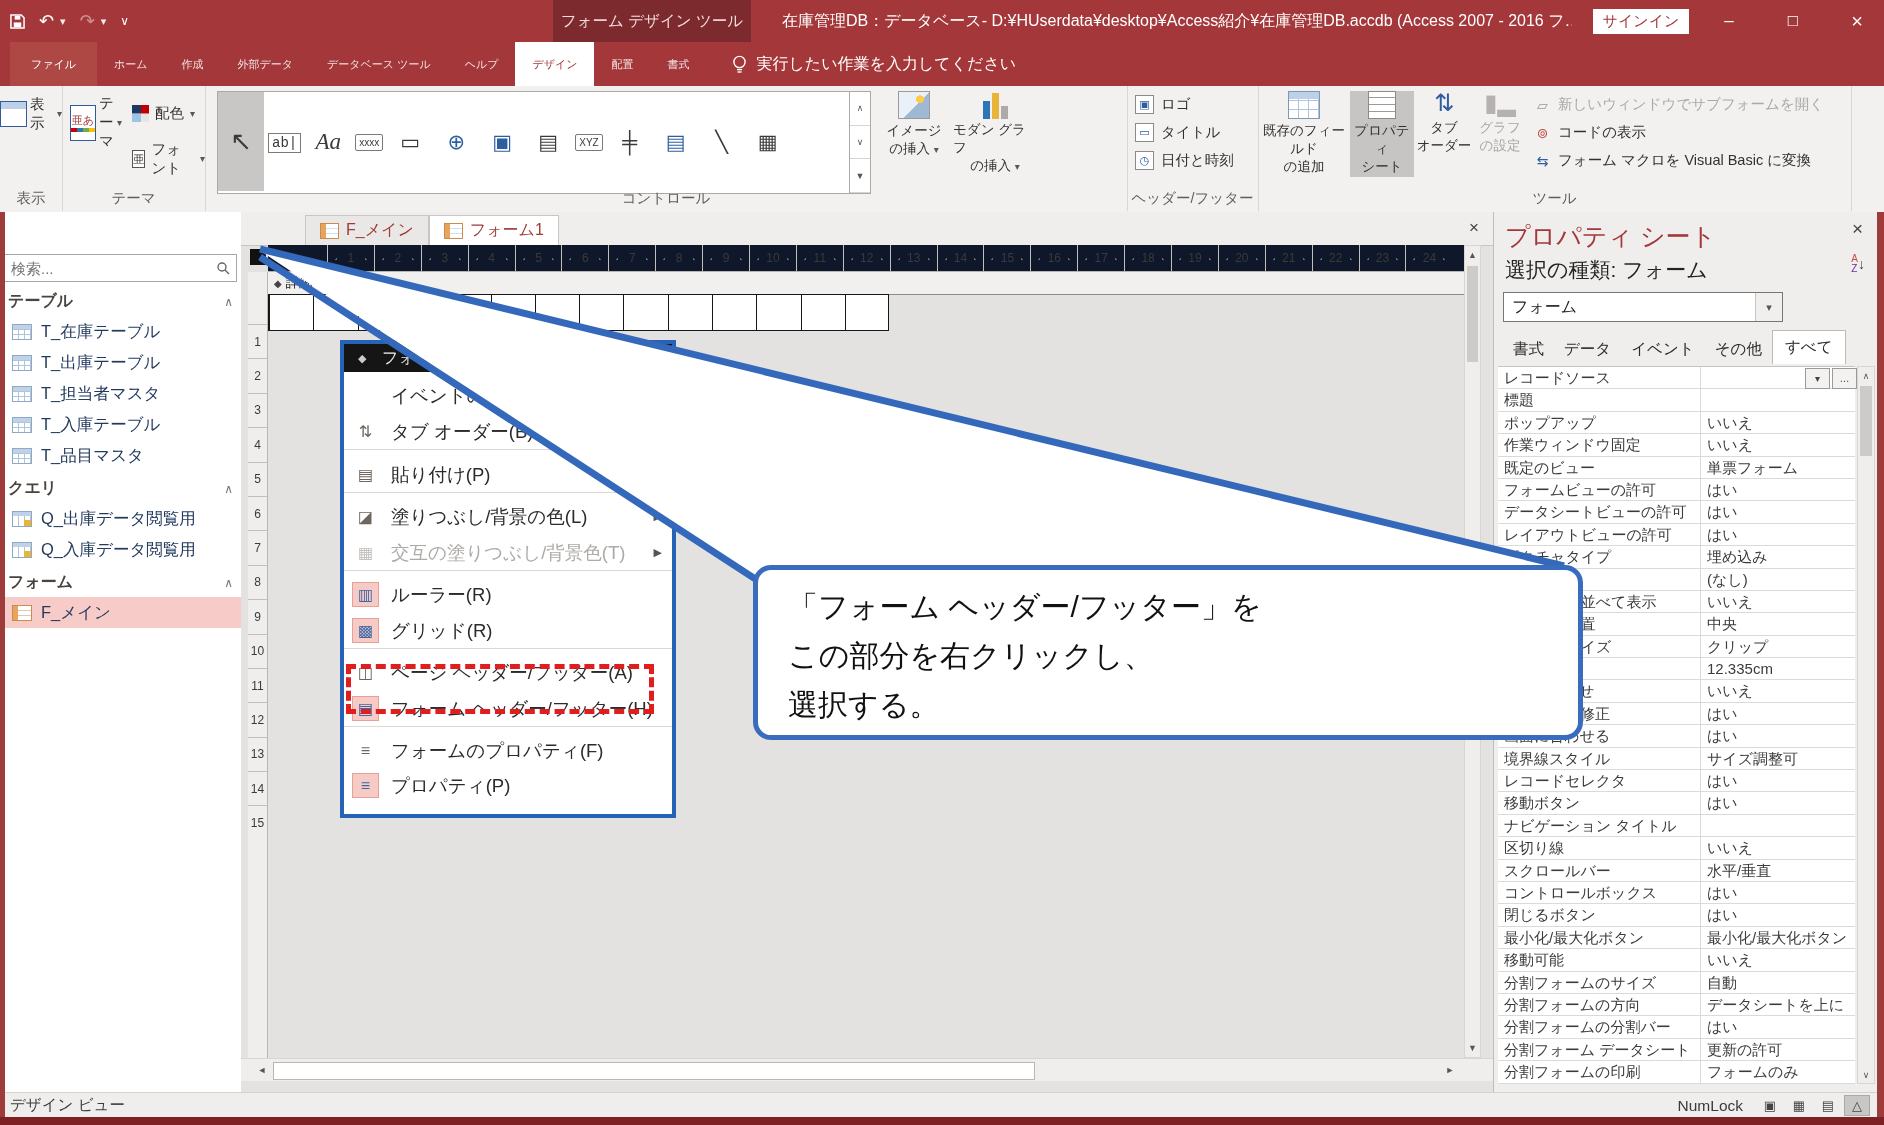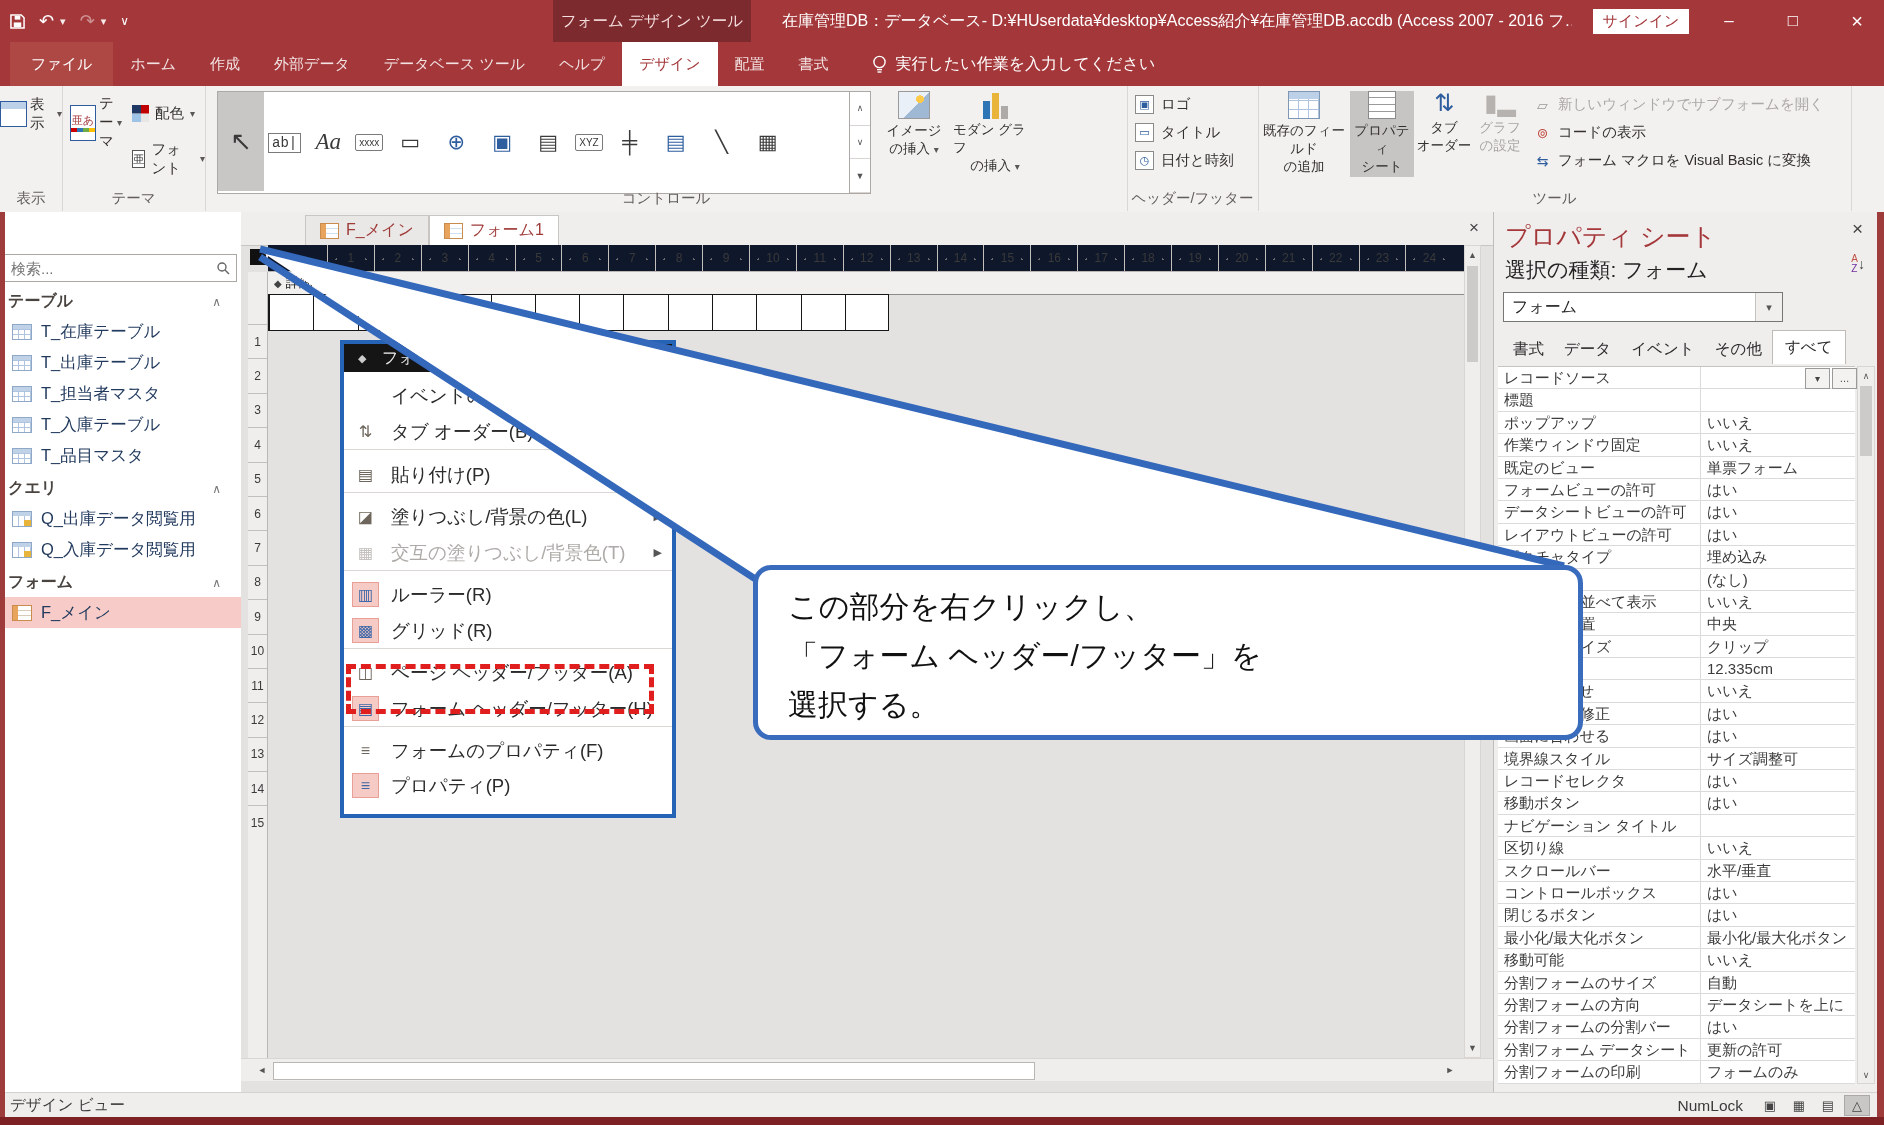--- a/index.html
+++ b/index.html
@@ -19,21 +19,21 @@
   .win-title{position:absolute;left:782px;top:0;height:42px;line-height:42px;font-size:16px;color:#fff;
              width:790px;white-space:nowrap;overflow:hidden;}
   .signin{position:absolute;left:1593px;top:9px;width:96px;height:25px;background:#fff;color:#A4373A;
           font-size:15px;display:flex;align-items:center;justify-content:center;}
   .winbtn{position:absolute;top:0;width:46px;height:42px;display:flex;align-items:center;justify-content:center;
           color:#fff;font-size:17px;}
   .winbtn.min{left:1706px;} .winbtn.max{left:1770px;} .winbtn.close{left:1834px;}
 
   
   .tabrow{position:absolute;left:0;top:42px;width:1884px;height:44px;background:#A4373A;display:flex;align-items:stretch;}
-  .rtab{display:flex;align-items:center;padding:0 17px;color:#F2E2E2;font-size:15px;white-space:nowrap;}
+  .rtab{display:flex;align-items:center;padding:0 17px;color:#F2E2E2;font-size:11px;white-space:nowrap;}
   .rtab.file{background:#AE4845;color:#fff;margin-left:10px;padding:0 21px;}
   .rtab.active{background:#fff;color:#A4373A;}
   .tellme{display:flex;align-items:center;gap:9px;color:#fff;font-size:16px;margin-left:26px;white-space:nowrap;}
 
   
   .ribbon{position:absolute;left:0;top:86px;width:1884px;height:126px;background:#F3F1F0;border-bottom:1px solid #D5D1CF;}
   .rgroup{position:absolute;top:0;height:125px;border-right:1px solid #DAD6D4;}
   .g1{left:0;width:62px;} .g2{left:62px;width:143px;} .g3{left:205px;width:922px;}
   .g4{left:1127px;width:131px;} .g5{left:1258px;width:593px;}
   .glabel{position:absolute;bottom:3px;left:0;width:100%;text-align:center;font-size:14.5px;color:#615D5B;}
@@ -88,21 +88,21 @@
   .tico{font-size:14px;width:17px;text-align:center;}
   .tico.c1{color:#9C9996;} .tico.c2{color:#C05046;} .tico.c3{color:#2E5E9E;}
 
   
   .sidebar{position:absolute;left:0;top:212px;width:241px;height:880px;background:#fff;border-right:1px solid #C8C5C3;}
   .sb-head{position:absolute;left:0;top:0;width:100%;height:38px;display:flex;align-items:center;}
   .sb-title{font-size:23px;color:#9E3A38;margin-left:10px;white-space:nowrap;}
   .sb-headico{margin-left:auto;display:flex;gap:8px;margin-right:8px;color:#555;font-size:16px;align-items:center;}
   .sb-search{position:absolute;left:4px;top:42px;width:231px;height:26px;border:1px solid #ABA7A3;background:#fff;display:flex;align-items:center;}
   .sb-search input{border:0;outline:0;flex:1;font-size:15px;padding:0 6px;font-family:inherit;color:#444;background:transparent;}
-  .sb-sec{display:flex;align-items:center;font-size:16px;font-weight:bold;color:#4A4440;padding:7px 20px 4px 8px;gap:18px;}
+  .sb-sec{display:flex;align-items:center;font-size:16px;font-weight:bold;color:#4A4440;padding:7px 8px 4px 8px;gap:18px;}
   .sb-sec .chev{margin-left:auto;color:#777;font-size:12px;font-weight:normal;}
   .sb-list{position:absolute;left:0;top:72px;width:100%;}
   .nitem{display:flex;align-items:center;height:31px;font-size:16.5px;color:#223A5E;}
   .nitem .nicon{margin:0 9px 0 12px;flex:0 0 auto;}
   .nitem.selected{background:#F7CCC8;}
   .ic-table{width:18px;height:14px;border:1px solid #8FA8C8;background:
      linear-gradient(#BFD2E8 0 0) 0 0/100% 4px no-repeat,
      repeating-linear-gradient(90deg,transparent 0 5px,#AFC4DE 5px 6px),
      repeating-linear-gradient(0deg,transparent 0 4px,#AFC4DE 4px 5px),#fff;}
   .ic-query{width:18px;height:14px;border:1px solid #8FA8C8;background:
@@ -714,22 +714,22 @@
     </div>
   </div>
 
   <svg class="arrows" viewBox="0 0 1884 1125">
     <polygon points="262,252 1564,569 777,595" fill="#FFFFFF"></polygon>
     <line x1="260" y1="249" x2="1564" y2="566" stroke="#3468BB" stroke-width="7"></line>
     <line x1="260" y1="257" x2="777" y2="593" stroke="#3468BB" stroke-width="7"></line>
   </svg>
 
   <div class="callout">
+    <div>「フォーム ヘッダー/フッター」を</div>
     <div>この部分を右クリックし、</div>
-    <div>「フォーム ヘッダー/フッター」を</div>
     <div>選択する。</div>
   </div>
 
   <div class="statusbar">
     <span class="sb-left">デザイン ビュー</span>
     <span class="sb-right">
       <span>NumLock</span>
       <span class="vicons">
         <span class="vico">▣</span>
           <span class="vico">▦</span>

